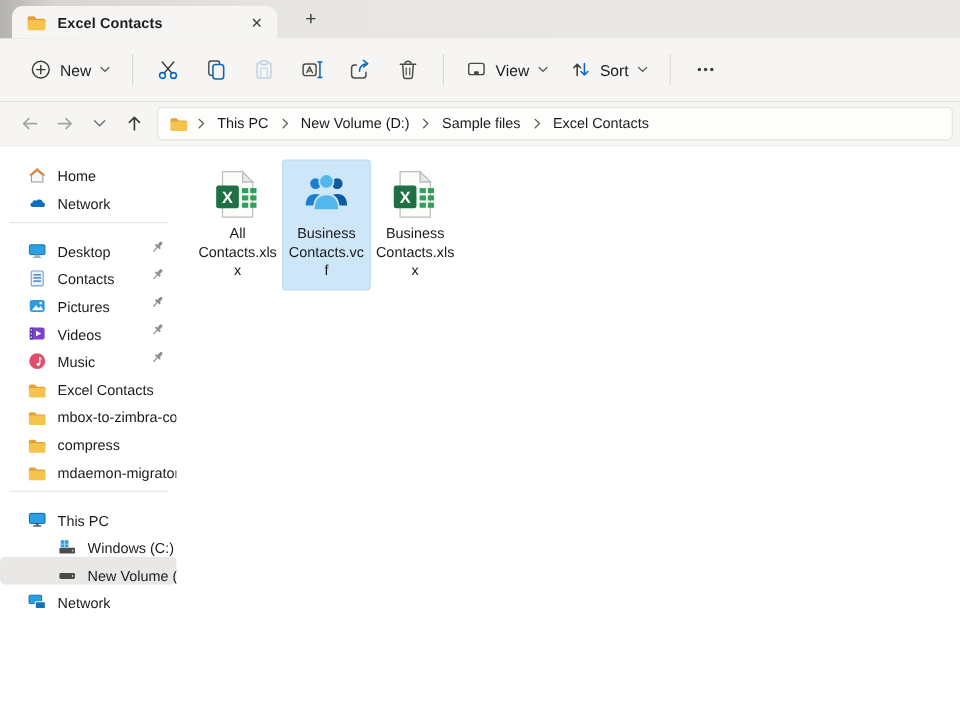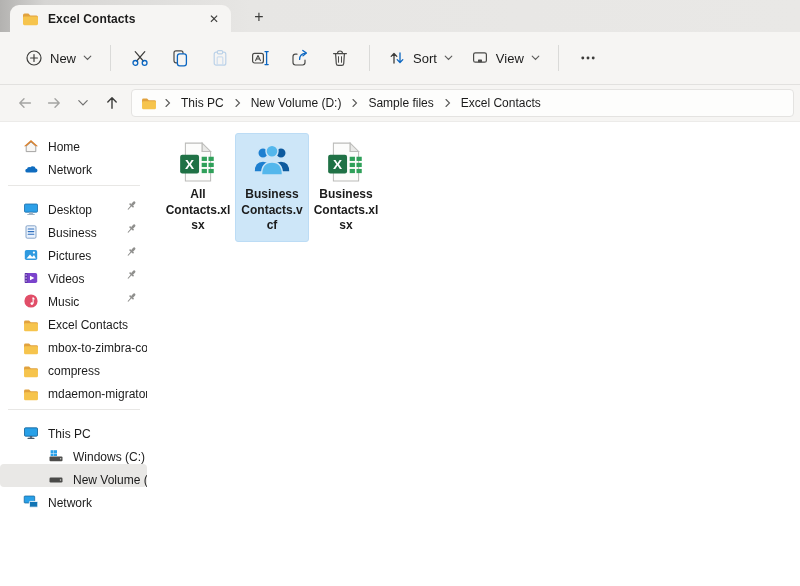--- a/index.html
+++ b/index.html
@@ -59,21 +59,21 @@
 
   
   .content { flex:1; padding:11px 0 0 11px; }
   .files { display:flex; align-items:flex-start; }
   .file-item { width:74px; display:flex; flex-direction:column; align-items:center;
     padding:6px 0 7px; border:1px solid transparent; border-radius:3px; }
   .file-item.selected { background:#cde6f8; border-color:#bcdcf5; }
   .file-icon { width:46px; height:44px; display:flex; align-items:center;
     justify-content:center; flex:none; }
   .file-name { font-size:12px; line-height:15.5px; text-align:center; width:66px;
-    margin-top:3px; overflow-wrap:break-word;font-weight:bold; }
+    margin-top:3px; overflow-wrap:break-word; }
 </style>
 </head>
 <body>
 
 <div class="window">
 
   <div class="tabstrip">
     <div class="tab">
       <svg class="t-folder" width="17" height="14" viewBox="0 0 17 14">
         <path d="M1 3.2 q0-1.6 1.6-1.6 h3.8 l1.9 2 h6.1 q1.6 0 1.6 1.6 v1 H1 z" fill="#e1a23e"></path>
@@ -137,35 +137,35 @@
       <svg width="20" height="20" viewBox="0 0 20 20" fill="none" stroke="#4a4a48" stroke-width="1.2" stroke-linecap="round">
         <path d="M3.6 5.6 h12.8"></path>
         <path d="M7.5 5.4 q0-2.4 2.5-2.4 t2.5 2.4"></path>
         <path d="M5.6 5.9 l.7 9.8 q.13 1.7 1.9 1.7 h3.6 q1.77 0 1.9-1.7 l.7-9.8"></path>
         <path d="M8.5 8.7 v5.6 M11.5 8.7 v5.6" stroke-width="1"></path>
       </svg>
     </div>
 
     <div class="tb-sep"></div>
     <div class="tb-btn">
+      <svg width="18" height="18" viewBox="0 0 18 18" fill="none">
+        <rect x="2.6" y="3.8" width="12.8" height="9.4" rx="1.8" stroke="#4a4a48" stroke-width="1.2"></rect>
+        <rect x="7" y="10.4" width="4" height="2.8" rx="0.6" fill="#4a4a48"></rect>
+      </svg>
+      <span>View</span>
+      <svg width="9" height="6" viewBox="0 0 9 6" fill="none" stroke="#5c5c5a" stroke-width="1.1" stroke-linecap="round">
+          <path d="M1.2 1.2 L4.5 4.5 L7.8 1.2"></path>
+        </svg>
+    </div>
+    <div class="tb-btn">
       <svg width="18" height="18" viewBox="0 0 18 18" fill="none" stroke-linecap="round" stroke-linejoin="round">
         <path d="M6 14 V4.6 M3.2 7.4 L6 4.5 l2.8 2.9" stroke="#3e3e3c" stroke-width="1.3"></path>
         <path d="M12 4 v9.4 M9.2 10.6 L12 13.5 l2.8-2.9" stroke="#0b66c1" stroke-width="1.3"></path>
       </svg>
       <span>Sort</span>
-      <svg width="9" height="6" viewBox="0 0 9 6" fill="none" stroke="#5c5c5a" stroke-width="1.1" stroke-linecap="round">
-          <path d="M1.2 1.2 L4.5 4.5 L7.8 1.2"></path>
-        </svg>
-    </div>
-    <div class="tb-btn">
-      <svg width="18" height="18" viewBox="0 0 18 18" fill="none">
-        <rect x="2.6" y="3.8" width="12.8" height="9.4" rx="1.8" stroke="#4a4a48" stroke-width="1.2"></rect>
-        <rect x="7" y="10.4" width="4" height="2.8" rx="0.6" fill="#4a4a48"></rect>
-      </svg>
-      <span>View</span>
       <svg width="9" height="6" viewBox="0 0 9 6" fill="none" stroke="#5c5c5a" stroke-width="1.1" stroke-linecap="round">
           <path d="M1.2 1.2 L4.5 4.5 L7.8 1.2"></path>
         </svg>
     </div>
     <div class="tb-sep"></div>
     <div class="tb-icon-btn">
       <svg width="18" height="18" viewBox="0 0 18 18">
         <circle cx="3.8" cy="9" r="1.45" fill="#3c3c3a"></circle>
           <circle cx="9" cy="9" r="1.45" fill="#3c3c3a"></circle>
           <circle cx="14.2" cy="9" r="1.45" fill="#3c3c3a"></circle>
@@ -263,21 +263,21 @@
             </g>
         </svg>
       </div>
 
 
       <div class="side-item">
         <svg class="s-icon" width="16" height="16" viewBox="0 0 16 16">
           <rect x="3" y="1.8" width="10" height="12.4" rx="1.2" fill="#eaf2fc" stroke="#7c9cc4" stroke-width="0.9"></rect>
           <path d="M5.2 5 h5.6 M5.2 7.6 h5.6 M5.2 10.2 h5.6" stroke="#2f6fbe" stroke-width="1.1" stroke-linecap="round"></path>
         </svg>
-        <span class="side-label">Business</span>
+        <span class="side-label">Contacts</span>
         <svg class="pin" width="13" height="13" viewBox="0 0 14 14" fill="#8f8f8d">
           <g transform="rotate(42 7 7)">
               <rect x="5.6" y="1.5" width="2.8" height="5" rx="1.2"></rect>
               <rect x="4" y="6" width="6" height="1.8" rx="0.9"></rect>
               <path d="M7 7.8 v4.6" stroke="#8f8f8d" stroke-width="1.1" stroke-linecap="round"></path>
             </g>
         </svg>
       </div>
 
       <div class="side-item">

